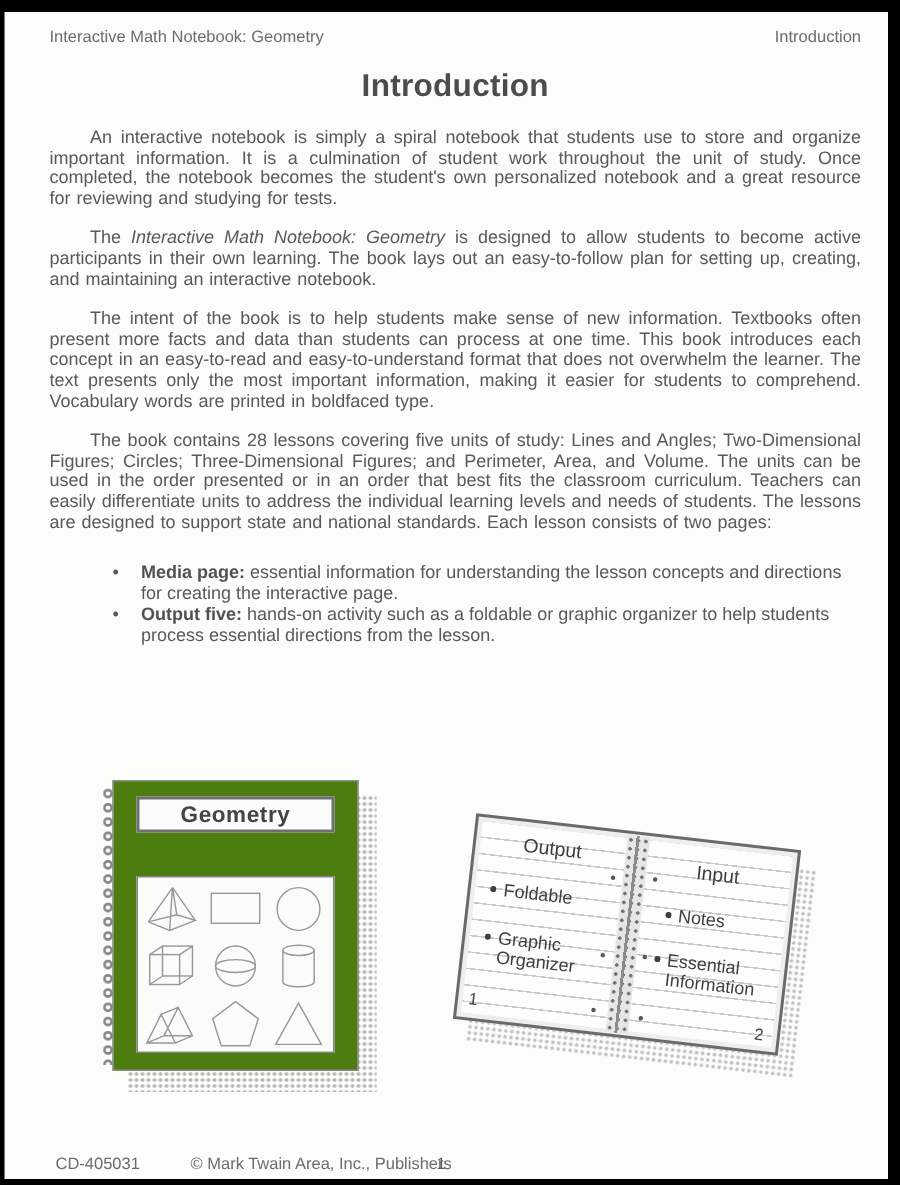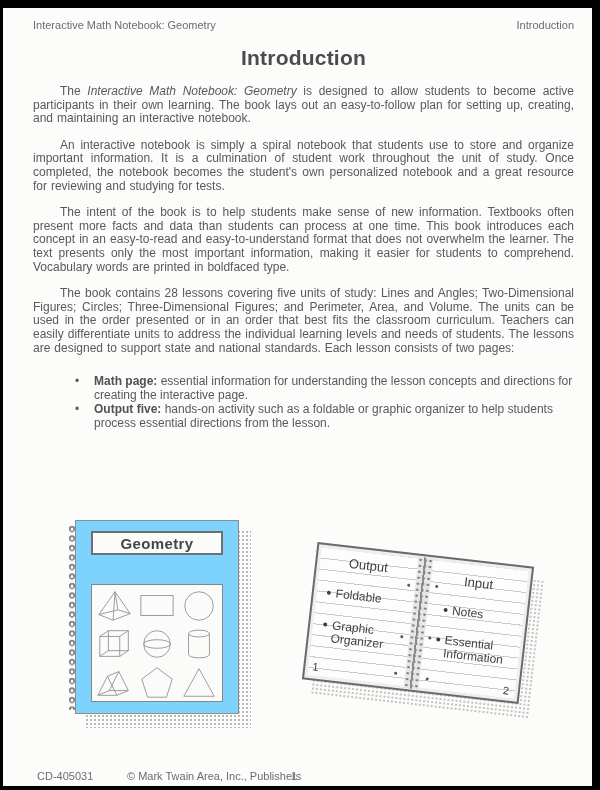--- a/index.html
+++ b/index.html
@@ -26,21 +26,21 @@
   .figures { position:absolute; left:0; top:498px; width:100%; height:240px; }
 
   
   .cover-wrap { position:absolute; left:62px; top:14px; width:180px; height:200px; }
   .cover-dots { position:absolute; left:20px; top:10px; right:-6px; bottom:-8px;
     background-image:radial-gradient(circle, #b9b9b9 1px, transparent 1.4px);
     background-size:4px 4px; z-index:0; }
   .spiral { position:absolute; left:0; top:4px; bottom:10px; width:15px; z-index:2;
     background-image:radial-gradient(circle at 7px 5px, #fbfbfa 1.4px, #85868a 1.6px 3px, transparent 3.4px);
     background-size:15px 9.5px; background-repeat:repeat-y; }
-  .cover { position:absolute; left:10px; top:0; right:6px; bottom:6px; background:#7dd3fc; border:1px solid #8d8d8d; z-index:1; }
+  .cover { position:absolute; left:10px; top:0; right:6px; bottom:6px; background:#4d7c0f; border:1px solid #8d8d8d; z-index:1; }
   .cover-label { margin:10px 15px 0; height:24px; background:#fbfbfa; border:2px solid #6f7073;
     display:flex; align-items:center; justify-content:center;
     font-size:15px; font-weight:bold; color:#434446; letter-spacing:0.4px; }
   .shape-panel { margin:29px 15px 0; height:118px; background:#fbfbfa; border:1px solid #85868a;
     display:grid; grid-template-columns:repeat(3,1fr); grid-template-rows:repeat(3,1fr);
     place-items:center; padding:2px; }
   .shape-panel svg { display:block; }
   .shape-panel path, .shape-panel rect, .shape-panel circle, .shape-panel ellipse, .shape-panel polygon
     { fill:none; stroke:#97989a; stroke-width:1; }
 
@@ -77,32 +77,32 @@
 
   <div class="content">
 
     <div class="running-head">
       <span>Interactive Math Notebook: Geometry</span>
       <span>Introduction</span>
     </div>
 
     <h1 class="title">Introduction</h1>
 
+    <p class="body">An interactive notebook is simply a spiral notebook that students use to store and organize important information. It is a culmination of student work throughout the unit of study. Once completed, the notebook becomes the student's own personalized notebook and a great resource for reviewing and studying for tests.</p>
+
     <p class="body"><span>The </span><span class="it">Interactive Math Notebook: Geometry</span><span> is designed to allow students to become active participants in their own learning. The book lays out an easy-to-follow plan for setting up, creating, and maintaining an interactive notebook.</span></p>
-
-    <p class="body">An interactive notebook is simply a spiral notebook that students use to store and organize important information. It is a culmination of student work throughout the unit of study. Once completed, the notebook becomes the student's own personalized notebook and a great resource for reviewing and studying for tests.</p>
 
     <p class="body">The intent of the book is to help students make sense of new information. Textbooks often present more facts and data than students can process at one time. This book introduces each concept in an easy-to-read and easy-to-understand format that does not overwhelm the learner. The text presents only the most important information, making it easier for students to comprehend. Vocabulary words are printed in boldfaced type.</p>
 
     <p class="body">The book contains 28 lessons covering five units of study: Lines and Angles; Two-Dimensional Figures; Circles; Three-Dimensional Figures; and Perimeter, Area, and Volume. The units can be used in the order presented or in an order that best fits the classroom curriculum. Teachers can easily differentiate units to address the individual learning levels and needs of students. The lessons are designed to support state and national standards. Each lesson consists of two pages:</p>
 
     <ul class="lesson-list">
       <li>
         <span class="bullet">•</span>
-        <span><span class="lead">Math page:</span><span> essential information for understanding the lesson concepts and directions for creating the interactive page.</span></span>
+        <span><span class="lead">Media page:</span><span> essential information for understanding the lesson concepts and directions for creating the interactive page.</span></span>
       </li>
       <li>
         <span class="bullet">•</span>
         <span><span class="lead">Output five:</span><span> hands-on activity such as a foldable or graphic organizer to help students process essential directions from the lesson.</span></span>
       </li>
     </ul>
   </div>
 
   <div class="figures">
 

